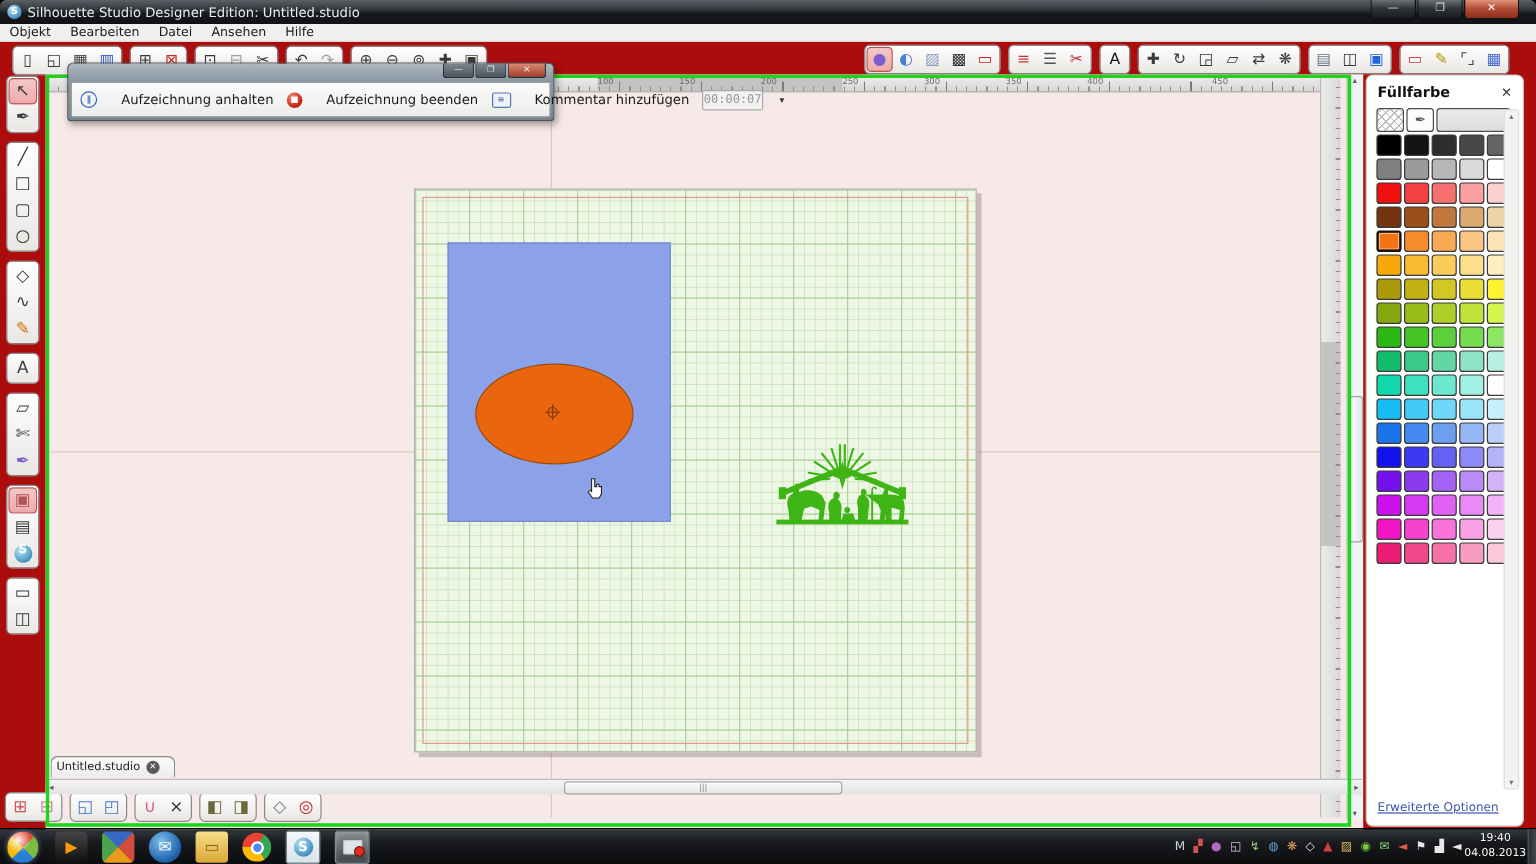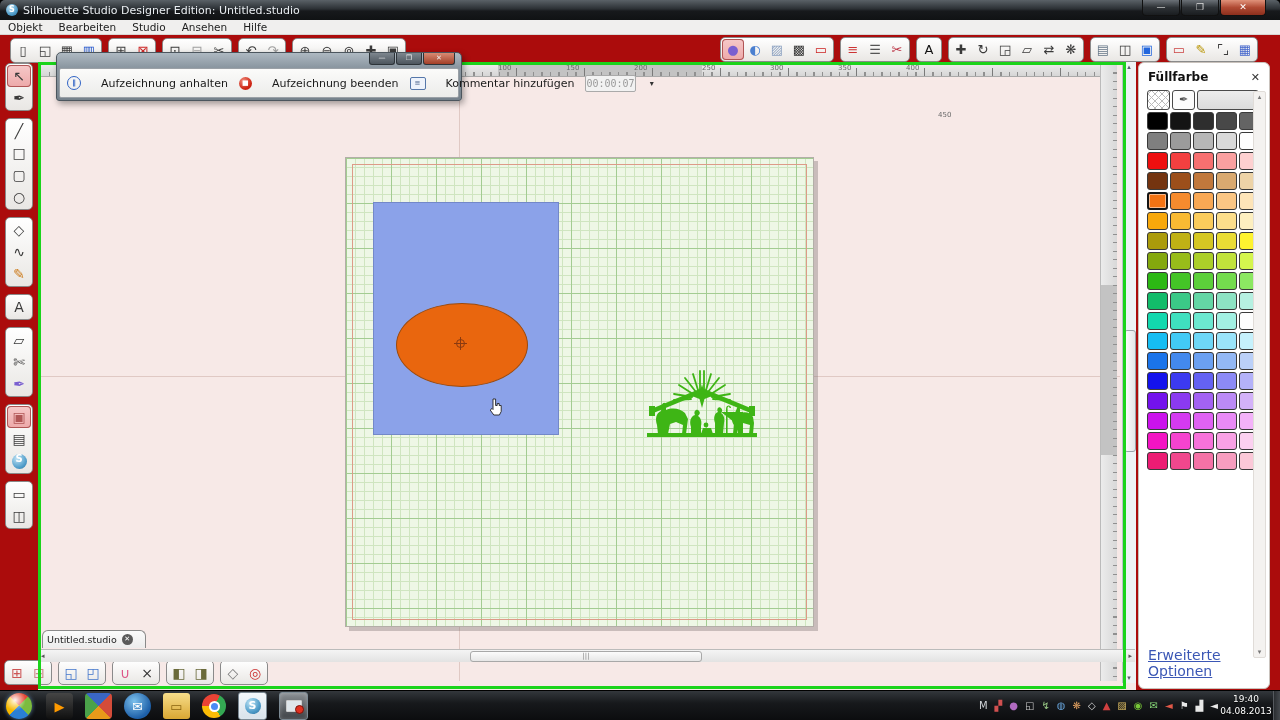--- a/index.html
+++ b/index.html
@@ -98,21 +98,21 @@
   #sw-util{display:flex;margin:2px 0 2px 8px;}
   .swu{height:18px;border:1px solid #4a4a4a;border-radius:3px;margin-right:2px;}
   #sw-transparent{width:21px;background:
      repeating-linear-gradient(45deg,#bbb 0 1px,transparent 1px 5px),
      repeating-linear-gradient(-45deg,#bbb 0 1px,transparent 1px 5px),#fff;}
   #sw-dropper{width:21px;background:#fcfcfc;text-align:center;font-size:11px;color:#555;line-height:17px;}
   #sw-default{width:60px;background:linear-gradient(#ececec,#dcdcdc);}
   #swatches{display:grid;grid-template-columns:repeat(5,21px);grid-auto-rows:18px;gap:2px;margin:2px 0 0 8px;}
   .sw{border:1px solid #3a3a3a;border-radius:3px;}
   .sw.swsel{border:2px solid #151515;box-shadow:inset 0 0 0 1px rgba(255,255,255,.5);}
-  #fp-link{position:absolute;left:9px;bottom:9px;font-size:14px;color:#3b57b5;text-decoration:underline;}
+  #fp-link{position:absolute;left:9px;bottom:9px;font-size:10px;color:#3b57b5;text-decoration:underline;}
   
   #bottom-toolbar{position:absolute;left:4px;top:625px;display:flex;align-items:center;}
   #bottom-toolbar .tbtn .g{font-size:14px;}
   #color-wheel{position:absolute;right:14px;top:630px;width:17px;height:17px;border-radius:50%;
     background:conic-gradient(#e33,#fb0,#6c3,#3cc,#36c,#a3c,#e33);box-shadow:inset 0 0 3px rgba(255,255,255,.8);}
   
   #recorder{position:absolute;left:56px;top:52px;width:404px;height:47px;z-index:60;
     border:1px solid #4c565e;border-radius:5px 5px 3px 3px;
     background:linear-gradient(#aeb9c2,#8b97a1 30%,#76828c);box-shadow:2px 3px 6px rgba(0,0,0,.35);}
   #rec-titlebar{height:15px;display:flex;justify-content:flex-end;align-items:flex-start;padding-right:6px;}
@@ -178,21 +178,21 @@
     <div id="win-controls">
         <span class="wbtn minimize-button">—</span>
         <span class="wbtn maximize-button">❐</span>
         <span class="wbtn close-button">✕</span>
       </div>
   </div>
 
   <div id="menubar">
       <span class="menu-item">Objekt</span>
       <span class="menu-item">Bearbeiten</span>
-      <span class="menu-item">Studio</span>
+      <span class="menu-item">Datei</span>
       <span class="menu-item">Ansehen</span>
       <span class="menu-item">Hilfe</span>
     </div>
 
   <div id="appframe">
 
     <div id="toolbar-top">
       <div id="tt-left">
           <div class="tgroup">
             <span class="tbtn">
@@ -463,21 +463,21 @@
         <div class="band"></div>
         <div class="ticks"></div>
           <div class="ticks-major"></div>
       <span class="rnum" style="left: 458px;">100</span>
           <span class="rnum" style="left: 526px;">150</span>
           <span class="rnum" style="left: 594px;">200</span>
           <span class="rnum" style="left: 662px;">250</span>
           <span class="rnum" style="left: 730px;">300</span>
           <span class="rnum" style="left: 798px;">350</span>
           <span class="rnum" style="left: 866px;">400</span>
-          <span class="rnum" style="left: 898px; margin-top: 47px;">450</span>
+          <span class="rnum" style="left: 970px;">450</span>
         </div>
       <div id="ruler-v">
         <div class="band"></div>
         <div class="ticks"></div>
       </div>
 
       <div id="scroll-v">
         <span class="arr" style="top:1px">▴</span>
         <div class="thumb"></div>
         <span class="arr" style="bottom:1px">▾</span>

